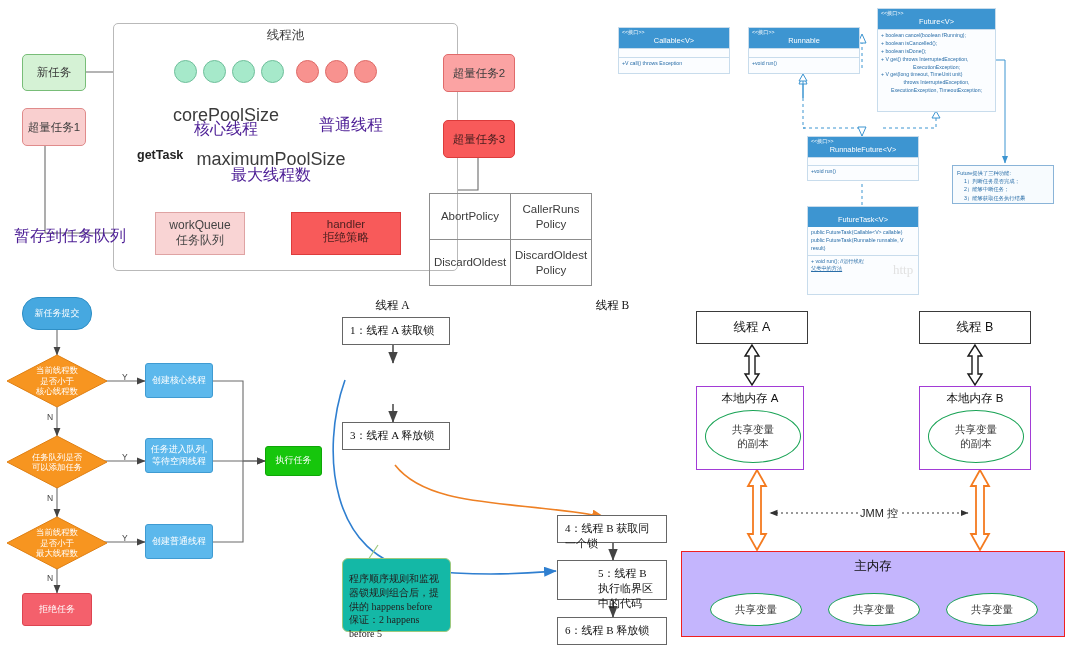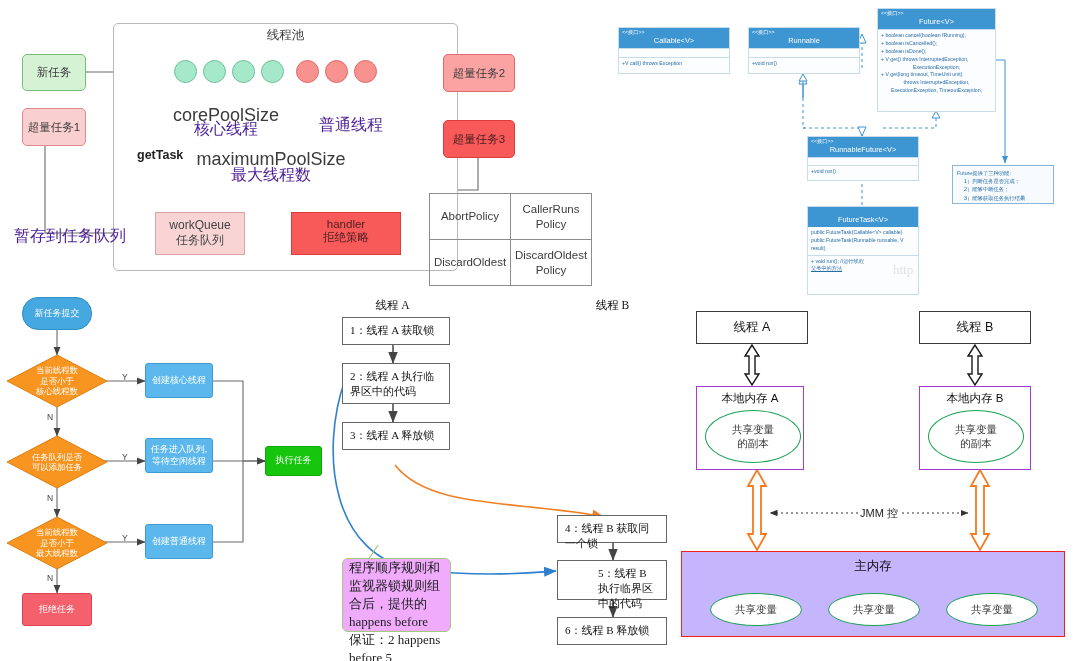--- a/index.html
+++ b/index.html
@@ -43,22 +43,22 @@
   .fc-proc{background:#5cb8ec;border:1px solid #3f9bd2;border-radius:3px;color:#fff;font-size:9px;}
   .fc-go{background:#16c60c;border:1px solid #0fa608;border-radius:3px;color:#fff;font-size:9px;}
   .fc-end{background:#f4606c;border:1px solid #dd4450;border-radius:3px;color:#fff;font-size:9px;}
   .fc-dia-txt{color:#fff;font-size:8.4px;line-height:1.25;text-align:center;}
   .yn{font-size:8.5px;color:#444;}
 
   
   .seq-hd{font-size:11.5px;color:#111;font-family:"Liberation Serif",serif;}
   .seq-box{border:1.3px solid #666;background:#fff;font-size:11px;color:#111;
            font-family:"Liberation Serif",serif;padding:5px 7px;line-height:1.35;}
-  .seq-note{border:1.3px solid #9ec97e;background:#f0abfc;border-radius:6px;font-size:13px;
-            color:#222;font-family:"Liberation Serif",serif;padding:0 6px;line-height:1.38;}
+  .seq-note{border:1.3px solid #9ec97e;background:#14b8a6;border-radius:6px;font-size:10px;
+            color:#222;font-family:"Liberation Serif",serif;padding:13px 6px;line-height:1.38;}
 
   
   .jmm-thread{border:1.4px solid #3a3a3a;background:#fff;font-size:12.5px;color:#111;}
   .jmm-local{border:1.6px solid #a23bd6;background:#fff;}
   .jmm-local-t{font-size:11.5px;color:#111;text-align:center;padding-top:4px;}
   .jmm-main{border:1.6px solid #ef2020;background:#c4b5fd;}
   .jmm-main-t{font-size:12.5px;color:#111;text-align:center;padding-top:6px;}
   .oval{border:1.4px solid #19a355;border-radius:50%;background:#fff;
         font-size:10.5px;color:#333;line-height:1.25;}
   .jmm-lbl{font-size:11px;color:#222;}
@@ -321,21 +321,20 @@
   <div class="abs yn" style="left:122px;top:452px;">Y</div>
   <div class="abs yn" style="left:122px;top:533px;">Y</div>
   <div class="abs yn" style="left:47px;top:412px;">N</div>
   <div class="abs yn" style="left:47px;top:493px;">N</div>
   <div class="abs yn" style="left:47px;top:573px;">N</div>
 
   <div class="abs seq-hd ctr" style="left:340px;top:297px;width:105px;height:16px;">线程 A</div>
   <div class="abs seq-hd ctr" style="left:560px;top:297px;width:105px;height:16px;">线程 B</div>
 
   <div class="abs seq-box" style="left:342px;top:317px;width:108px;height:28px;">1：线程 A 获取锁</div>
-  <div class="abs seq-box" style="left:342px;top:363px;width:108px;height:41px;">2：线程 A 执行临界区中的代码</div>
   <div class="abs seq-box" style="left:342px;top:422px;width:108px;height:28px;">3：线程 A 释放锁</div>
 
   <div class="abs seq-box" style="left:557px;top:515px;width:110px;height:28px;">4：线程 B 获取同一个锁</div>
   <div class="abs seq-box" style="left:557px;top:560px;width:110px;height:40px;padding-left:40px;">5：线程 B 执行临界区中的代码</div>
   <div class="abs seq-box" style="left:557px;top:617px;width:110px;height:28px;">6：线程 B 释放锁</div>
 
   <div class="abs seq-note" style="left:342px;top:558px;width:109px;height:74px;">程序顺序规则和监视器锁规则组合后，提供的 happens before 保证：2 happens before 5</div>
 
   <div class="abs jmm-thread ctr" style="left:696px;top:311px;width:112px;height:33px;">线程 A</div>
   <div class="abs jmm-thread ctr" style="left:919px;top:311px;width:112px;height:33px;">线程 B</div>

